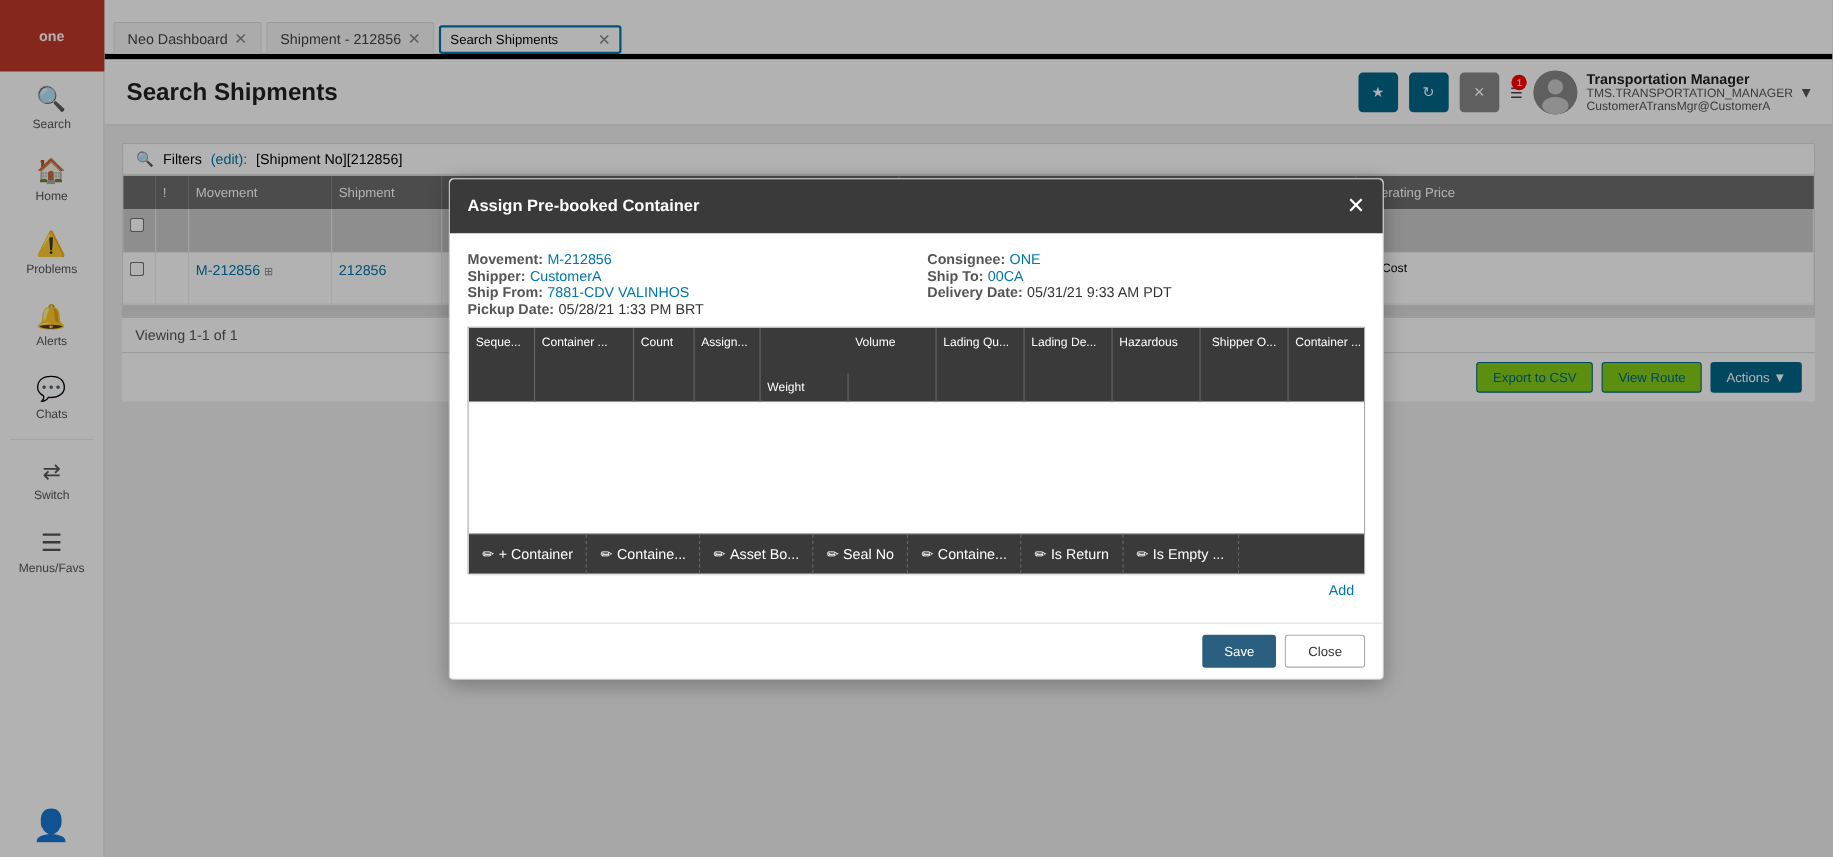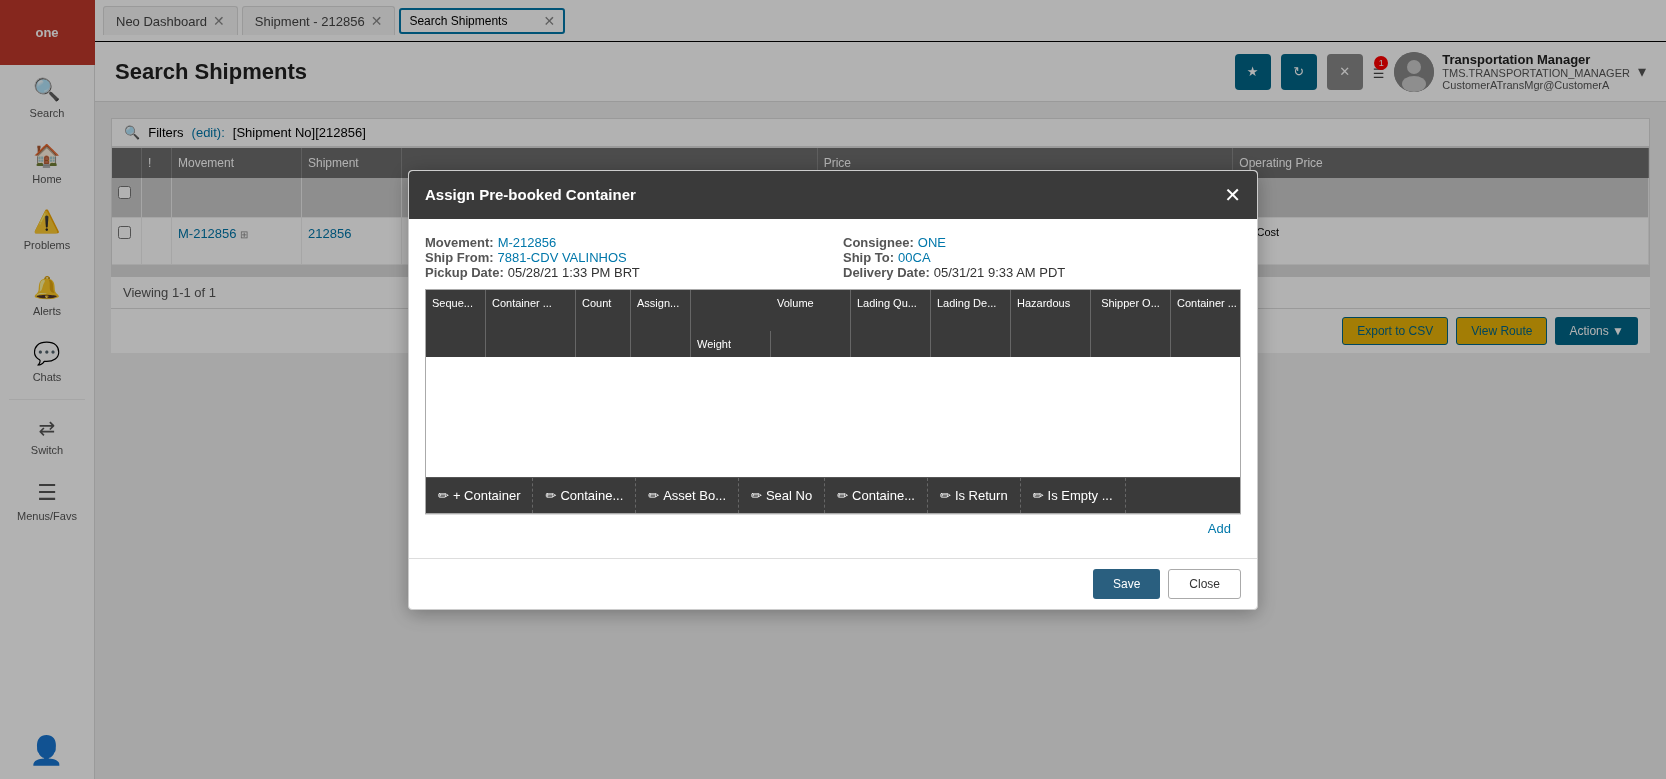--- a/index.html
+++ b/index.html
@@ -42,24 +42,24 @@
     .sidebar-item .label { font-size: 11px; color: #555; }
     .sidebar-divider { height: 1px; background: #eee; width: 80%; margin: 4px auto; }
 
     
     .main { flex: 1; display: flex; flex-direction: column; overflow: hidden; }
 
     
     .tab-bar {
       background: #fff;
       display: flex;
-      align-items: center;
-      border-bottom: 1px solid #000000;
+      align-items: flex-end;
+      border-bottom: 5px solid #000000;
       padding: 0 8px;
-      height: 42px;
+      height: 54px;
       gap: 4px;
     }
     .tab {
       display: flex;
       align-items: center;
       gap: 6px;
       padding: 6px 12px;
       border: 1px solid #ddd;
       border-bottom: none;
       background: #f5f5f5;
@@ -194,21 +194,21 @@
       background: #fff;
       border-top: 1px solid #ddd;
     }
     .action-btn {
       padding: 6px 14px;
       border: none;
       border-radius: 3px;
       cursor: pointer;
       font-size: 12px;
     }
-    .btn-outline-teal { background: #eab308; color: #006688; border: 1px solid #006688; }
+    .btn-outline-teal { background: #84cc16; color: #006688; border: 1px solid #006688; }
     .btn-solid-teal { background: #006688; color: white; }
 
     
     .overlay {
       position: fixed;
       top: 0; left: 0; right: 0; bottom: 0;
       background: rgba(0,0,0,0.3);
       z-index: 100;
       display: flex;
       align-items: center;
@@ -527,20 +527,24 @@
 
     <div class="modal-body">
 
       <div class="info-grid">
         <div>
           <div class="info-row">
             <span class="info-label">Movement:</span>
             <span class="info-value">M-212856</span>
           </div>
           <div class="info-row">
+            <span class="info-label">Shipper:</span>
+            <span class="info-value">CustomerA</span>
+          </div>
+          <div class="info-row">
             <span class="info-label">Ship From:</span>
             <span class="info-value">7881-CDV VALINHOS</span>
           </div>
           <div class="info-row">
             <span class="info-label">Pickup Date:</span>
             <span class="info-value-plain">05/28/21 1:33 PM BRT</span>
           </div>
         </div>
         <div>
           <div class="info-row">

